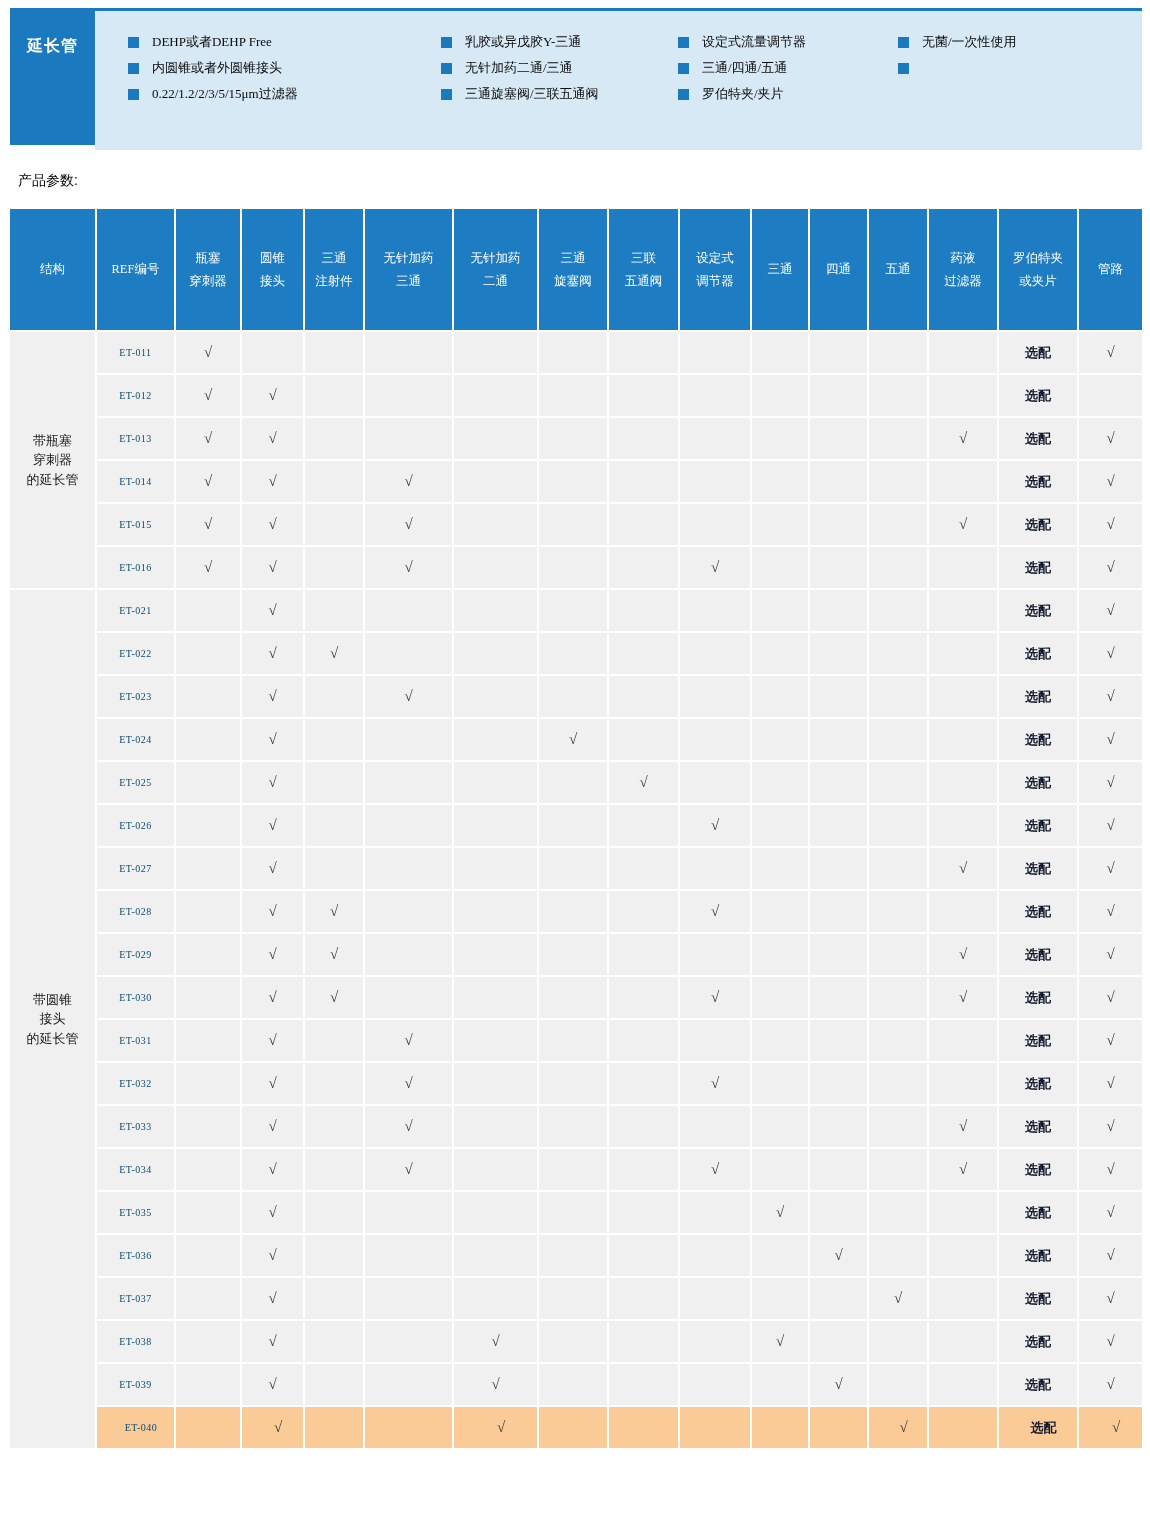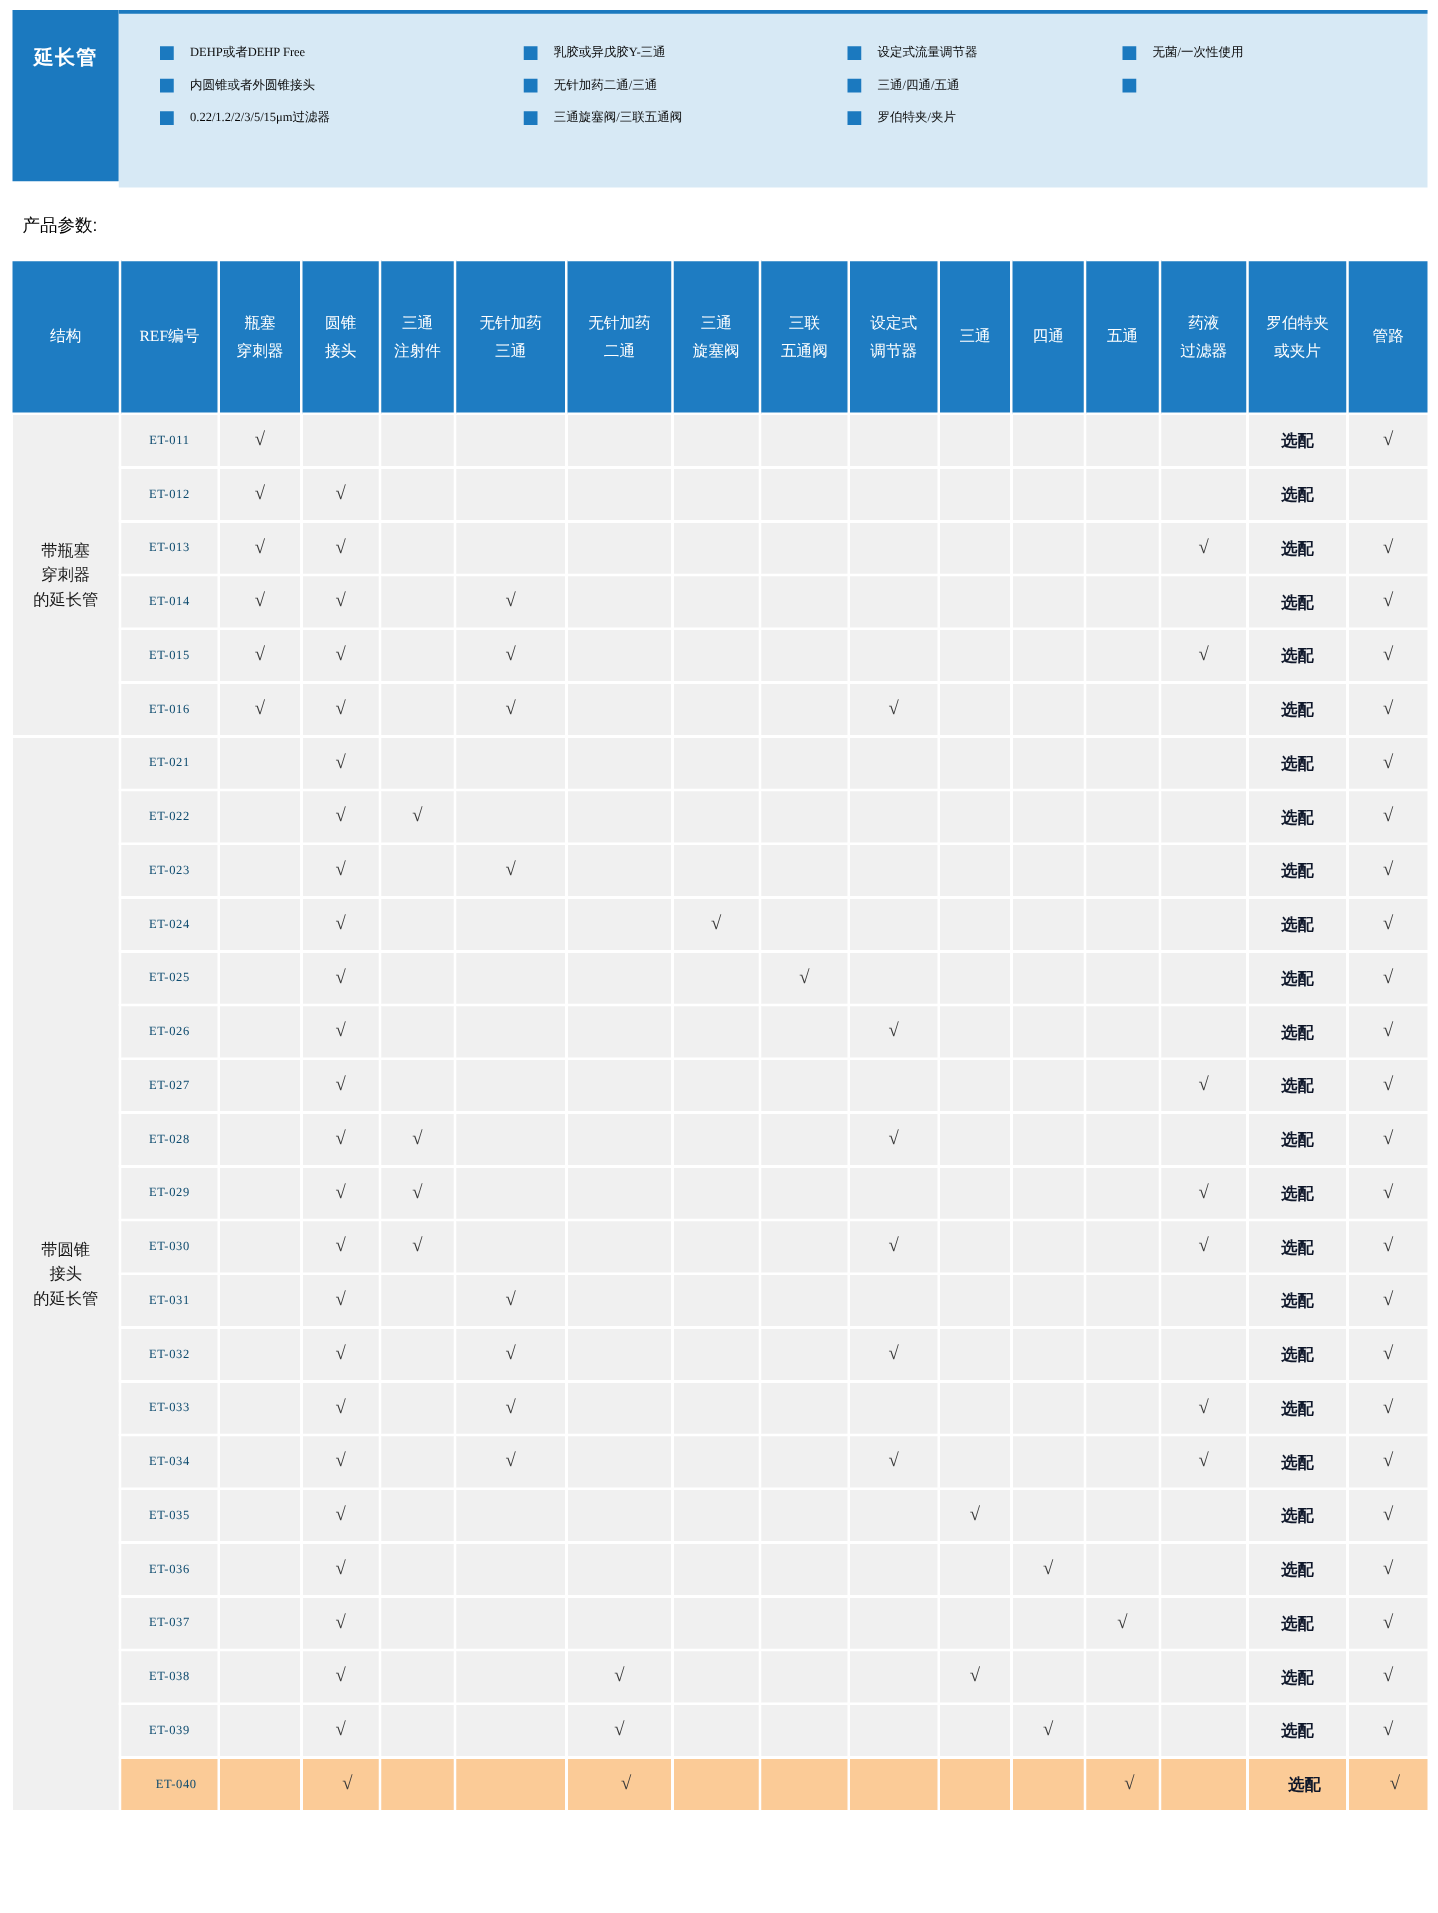--- a/index.html
+++ b/index.html
@@ -25,29 +25,29 @@
     padding-top:28px;letter-spacing:1px;
     font-family:"Liberation Sans","DejaVu Sans",sans-serif;
   }
   .banner-panel{
     position:absolute;left:85px;top:0;right:0;height:142px;
     background:var(--panel-blue);border-top:3px solid var(--banner-blue);
     box-sizing:border-box;
   }
   .bullet-col{position:absolute;top:18px;}
   .bullet-col.col0{left:33px;}
-  .bullet-col.col1{left:324px;text-align:right;}
+  .bullet-col.col1{left:346px;text-align:right;}
   .bullet-col.col2{left:583px;}
   .bullet-col.col3{left:803px;}
   .bullet-item{display:flex;align-items:center;height:26px;}
   .bullet-square{
     display:inline-block;width:11px;height:11px;flex:0 0 11px;
     background:var(--banner-blue);margin-right:13px;
   }
-  .bullet-text{font-size:10px;color:#0a0a0a;white-space:nowrap;}
+  .bullet-text{font-size:13px;color:#0a0a0a;white-space:nowrap;}
   
   .section-title{
     margin:22px 0 0 18px;font-size:14px;font-weight:normal;color:#000;
     font-family:"Liberation Sans","DejaVu Sans",sans-serif;
   }
   
   table.params{
     margin:17px 8px 0 8px;border-collapse:collapse;table-layout:fixed;
     width:1134px;
   }

